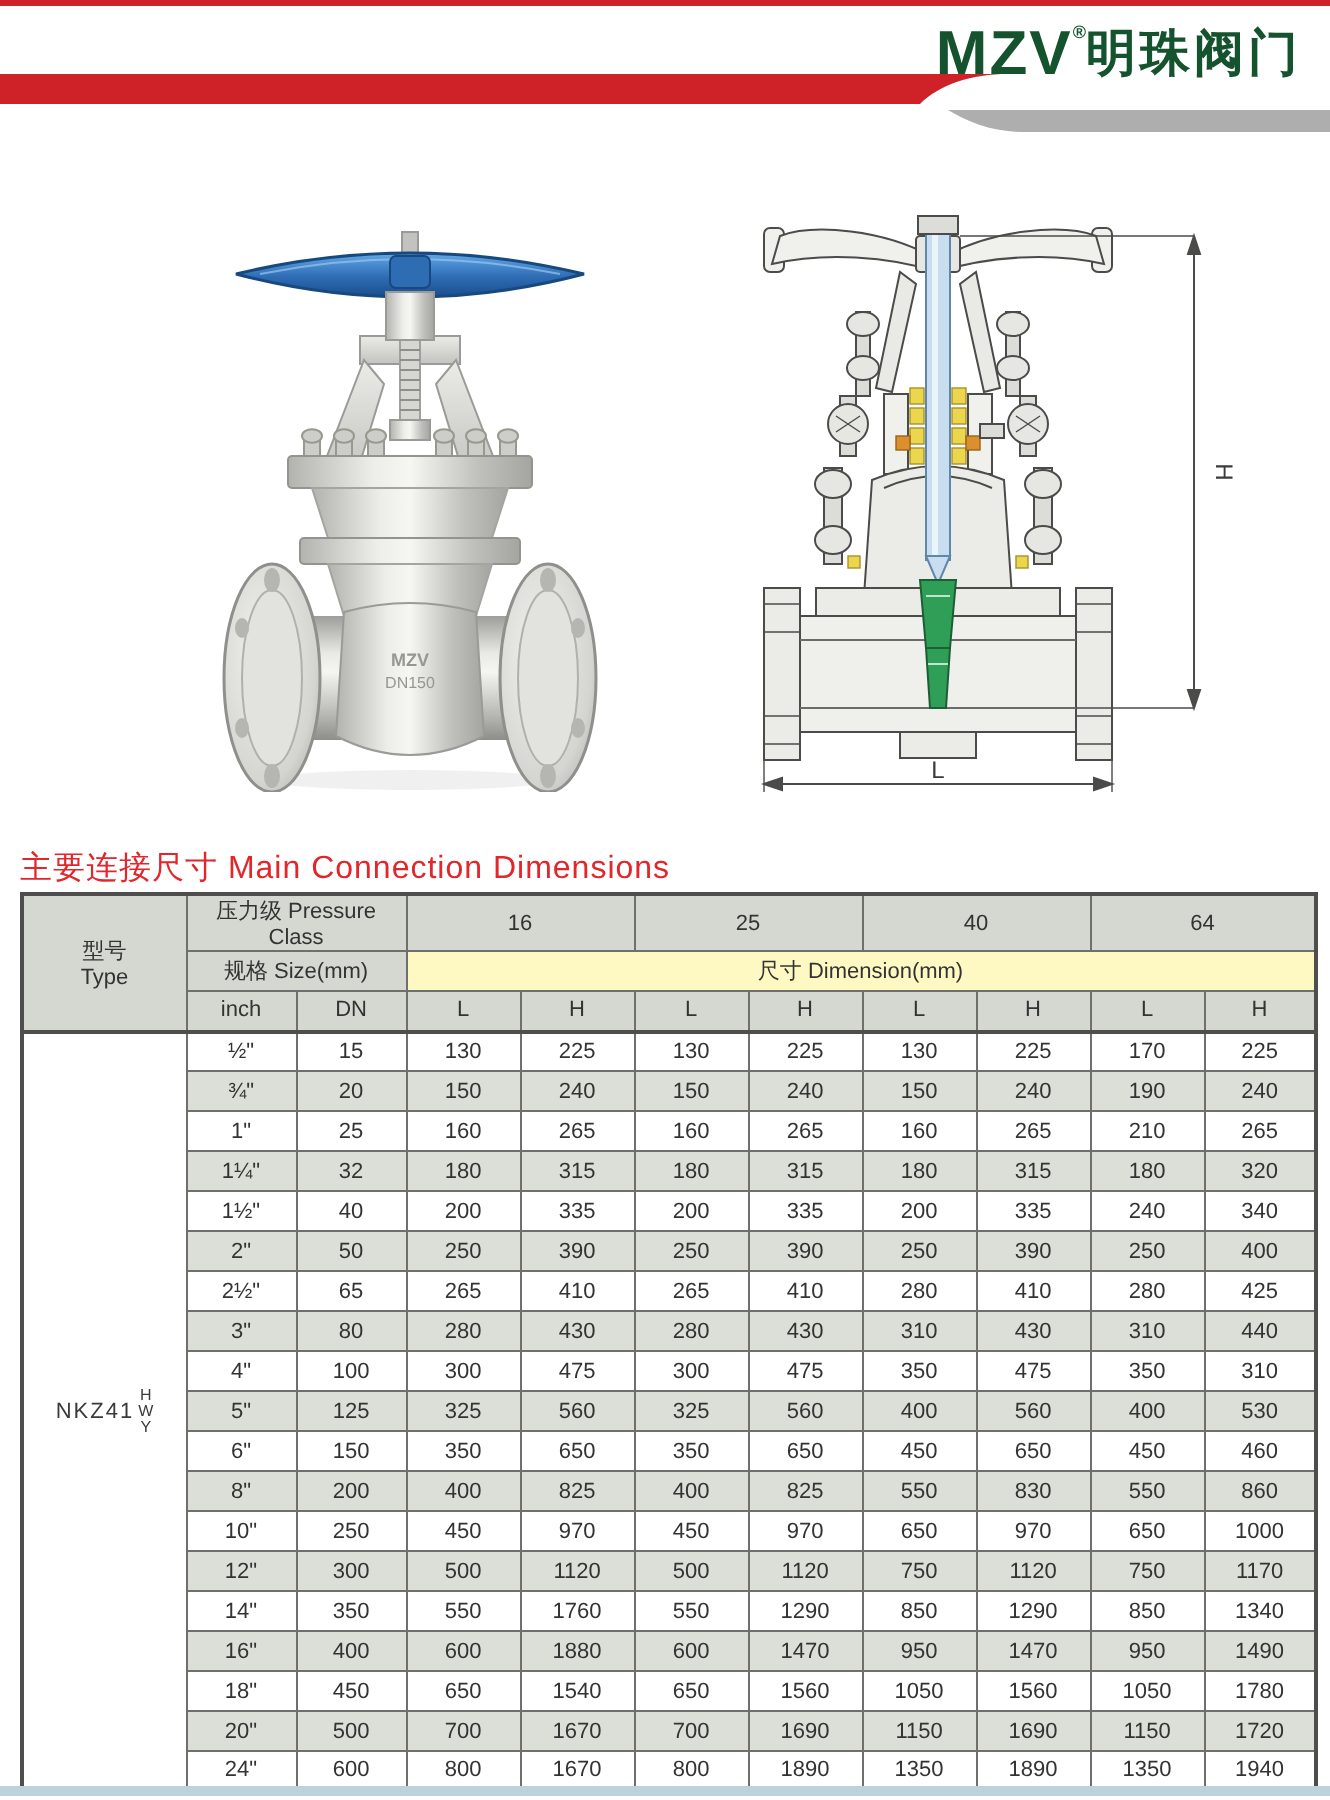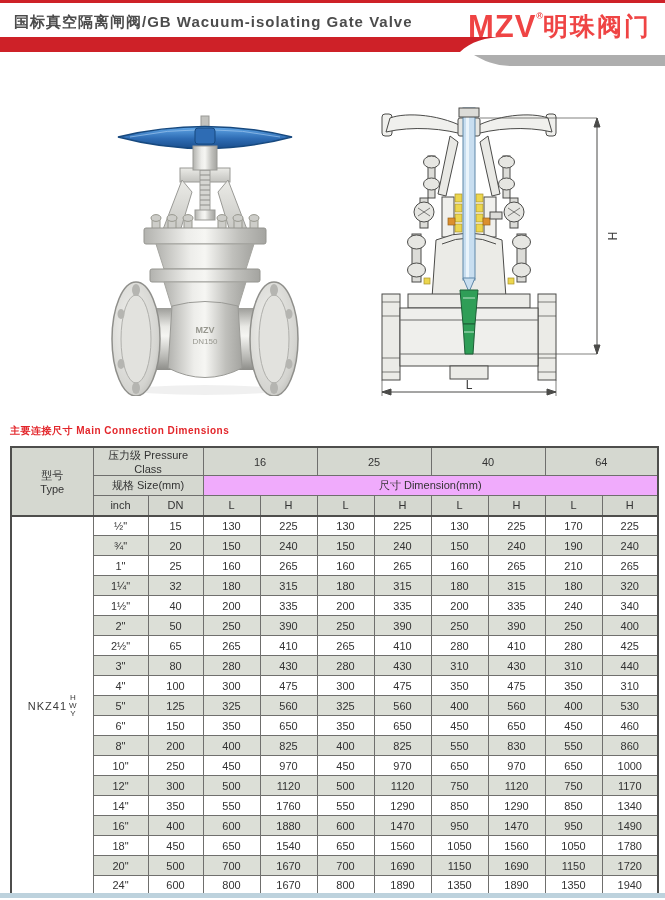--- a/index.html
+++ b/index.html
@@ -9,65 +9,64 @@
     background:#ffffff; overflow:hidden;
     font-family:"Liberation Sans", sans-serif; color:#333;
   }
   
   .topstrip { position:absolute; top:0; left:0; width:665px; height:3px; background:#ce2128; }
   .title {
     position:absolute; top:13px; left:14px;
     font-size:15px; font-weight:bold; color:#4c4c4c; letter-spacing:1px;
   }
   .swoosh { position:absolute; top:0; left:0; }
-  .logo { position:absolute; top:9px; right:14px; white-space:nowrap; color:#ef4444; }
+  .logo { position:absolute; top:9px; right:14px; white-space:nowrap; color:#14532d; }
   .logo .mzv { font-size:31px; font-weight:900; letter-spacing:1px; }
   .logo .reg { font-size:9px; font-weight:bold; vertical-align:18px; }
   .logo .cn  { font-size:25px; font-weight:900; letter-spacing:2px; vertical-align:2px; }
   
   .fig-photo   { position:absolute; top:106px; left:100px; }
   .fig-drawing { position:absolute; top:102px; left:372px; }
   
   .sect {
     position:absolute; top:424px; left:10px;
-    font-size:10px; font-weight:bold; color:#e3262b; letter-spacing:.5px;
+    font-size:16px; font-weight:normal; color:#e3262b; letter-spacing:.5px;
   }
   
   .tblwrap { position:absolute; top:446px; left:10px; }
   table.dims {
     width:645px; table-layout:fixed; border-collapse:collapse;
     font-size:11px; color:#333;
     border:2px solid #4e4e4c;
   }
   table.dims th, table.dims td {
     border:1px solid #6f6f6d; text-align:center; vertical-align:middle;
     height:20px; padding:0; font-weight:normal; overflow:hidden;
   }
   table.dims thead th { background:#d5d8d0; }
   table.dims thead { border-bottom:2px solid #4e4e4c; }
-  table.dims thead th.white { background:#f0abfc; }
+  table.dims thead th.white { background:#fef9c3; }
   table.dims tbody tr.alt td { background:#dcdfd7; }
   table.dims tbody td.modelcell { background:#ffffff; }
   .modelinner { display:flex; align-items:center; justify-content:center; gap:2px; color:#3a3a3a; }
   .modelinner .mname { font-size:11px; letter-spacing:1px; }
   .modelinner .sfx { display:flex; flex-direction:column; font-size:8px; line-height:8px; color:#3a3a3a; }
   
   .botstrip { position:absolute; top:893px; left:0; width:665px; height:5px; background:#bdd2dd; }
 </style>
 </head>
 <body>
 
 <div class="page">
 
   <div class="topstrip"></div>
   <svg class="swoosh" width="665" height="70" viewBox="0 0 665 70">
     <path d="M0,37 H504 C486,37 470,42 460,52 H0 Z" fill="#ce2128"></path>
     <path d="M474,55 H665 V66 H512 C496,66 484,61 474,55 Z" fill="#aeaeae"></path>
   </svg>
-  <div class="title">国标真空隔离闸阀/GB Wacuum-isolating Gate Valve</div>
   <div class="logo"><span class="mzv">MZV</span><span class="reg">®</span><span class="cn">明珠阀门</span></div>
 
   <svg class="fig-photo" width="210" height="290" viewBox="0 0 210 290">
     <defs>
       <linearGradient id="mv" x1="0" y1="0" x2="1" y2="0">
         <stop offset="0" stop-color="#b2b2ae"></stop>
           <stop offset=".35" stop-color="#ededea"></stop>
         <stop offset=".5" stop-color="#f6f6f3"></stop>
           <stop offset=".78" stop-color="#c0c0bc"></stop>
         <stop offset="1" stop-color="#a4a4a0"></stop>

